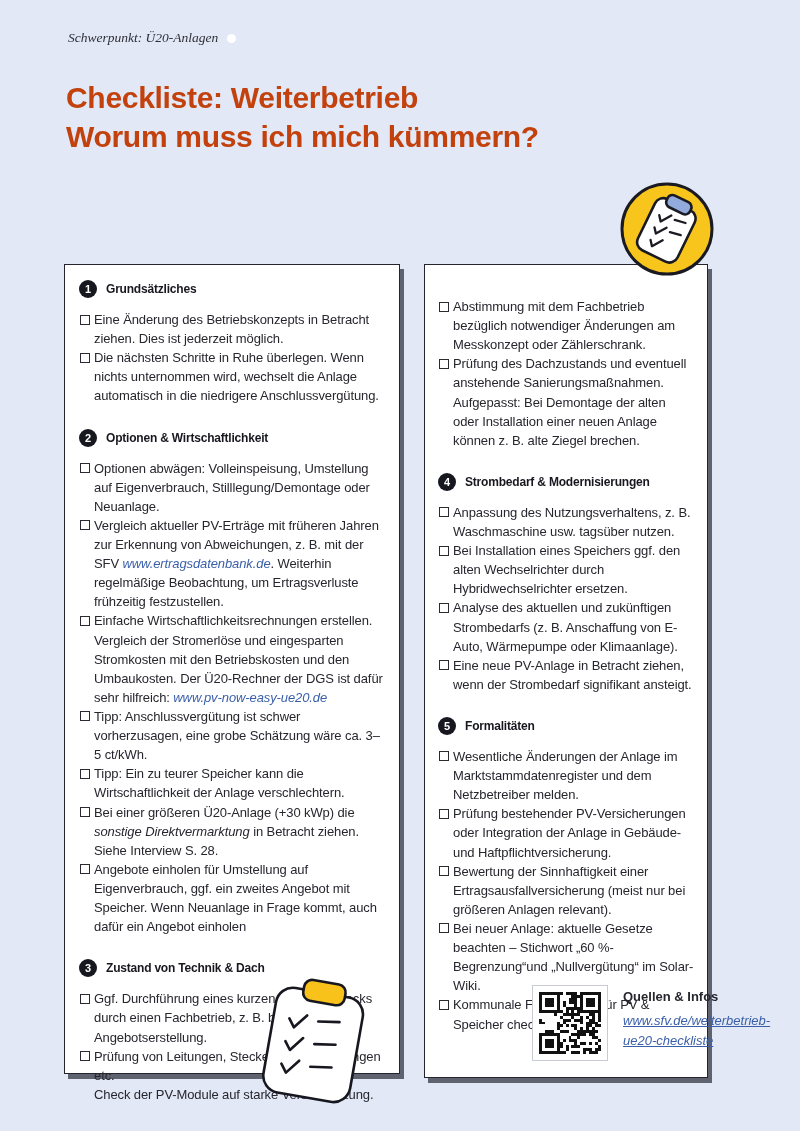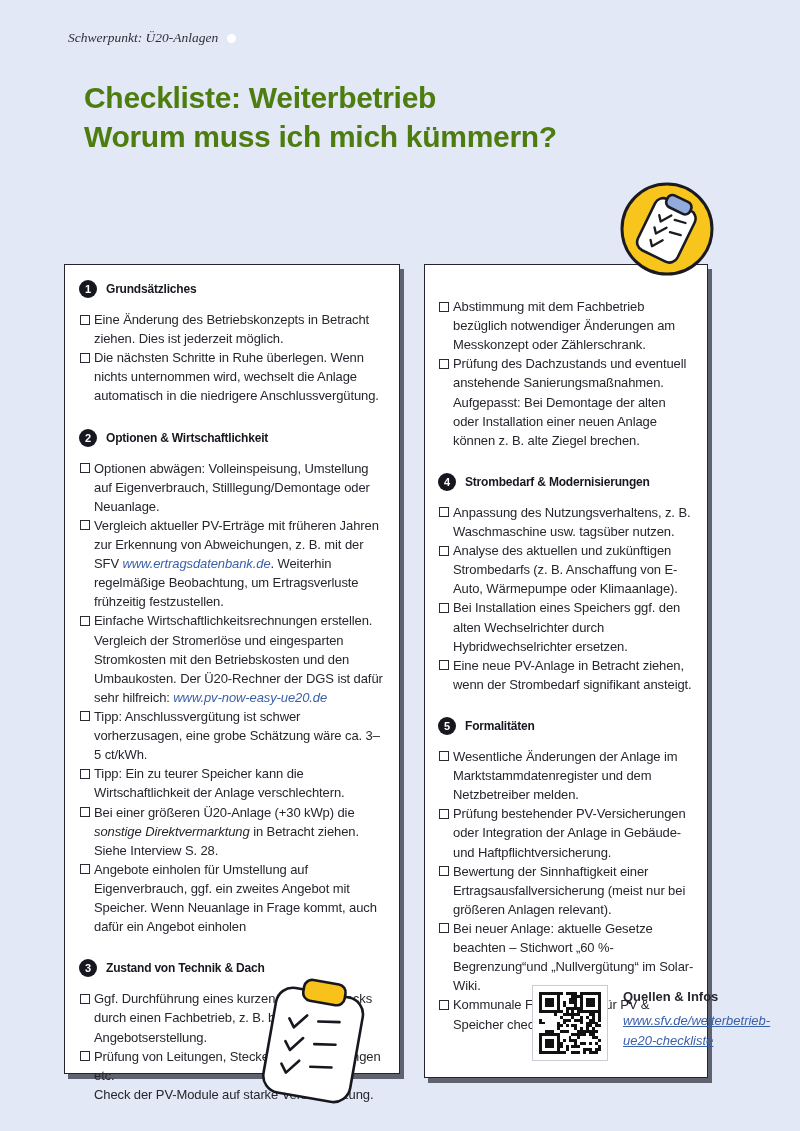--- a/index.html
+++ b/index.html
@@ -2,22 +2,22 @@
 <html lang="de"><head>
 <meta charset="utf-8">
 <style>
   html,body{margin:0;padding:0;}
   .page{position:relative;width:800px;height:1131px;background:#e2e8f5;overflow:hidden;
         font-family:"Liberation Sans",sans-serif;color:#26262e;}
   
   .kicker{position:absolute;left:68px;top:30px;font-family:"Liberation Serif",serif;
           font-style:italic;font-size:13.5px;color:#2f2f38;display:flex;align-items:center;}
   .kicker .dot{display:inline-block;width:9px;height:9px;border-radius:50%;background:#ffffff;margin-left:9px;}
-  .title{position:absolute;left:84px;top:78px;font-size:30px;line-height:39px;font-weight:bold;
-         letter-spacing:-0.3px;color:#4d7c0f;}
+  .title{position:absolute;left:66px;top:78px;font-size:30px;line-height:39px;font-weight:bold;
+         letter-spacing:-0.3px;color:#c2410c;}
   .subtitle{position:absolute;left:68px;top:172px;font-family:"Liberation Serif",serif;font-style:italic;
             font-size:15px;line-height:25px;color:#33343d;}
   
   .box{position:absolute;top:264px;background:#ffffff;border:1.5px solid #23242d;
        box-shadow:4px 5px 0 rgba(40,43,54,0.7);box-sizing:border-box;}
   .box.left{left:64px;width:336px;height:810px;padding:13px 14px;}
   .box.right{left:424px;width:284px;height:814px;padding:32px 13px;}
   
   .sec-head{display:flex;align-items:center;gap:9px;margin:23px 0 12px;}
   .sec-head.first{margin-top:2px;}
@@ -86,22 +86,22 @@
 
   <div class="box right">
     <div id="right-col">
         <div class="item"><span class="cb"></span>Abstimmung mit dem Fachbetrieb bezüglich notwendiger Änderungen am Messkonzept oder Zählerschrank.</div>
         <div class="item"><span class="cb"></span>Prüfung des Dachzustands und eventuell anstehende Sanierungsmaßnahmen. Aufgepasst: Bei Demontage der alten oder Installation einer neuen Anlage können z. B. alte Ziegel brechen.</div>
         <div class="sec-head">
           <span class="badge">4</span>
           <span class="sec-title">Strombedarf &amp; Modernisierungen</span>
         </div>
         <div class="item"><span class="cb"></span>Anpassung des Nutzungsverhaltens, z. B. Waschmaschine usw. tagsüber nutzen.</div>
+        <div class="item"><span class="cb"></span>Bei Installation eines Speichers ggf. den alten Wechselrichter durch Hybridwechselrichter ersetzen.</div>
         <div class="item"><span class="cb"></span>Analyse des aktuellen und zukünftigen Strombedarfs (z. B. Anschaffung von E-Auto, Wärmepumpe oder Klimaanlage).</div>
-        <div class="item"><span class="cb"></span>Bei Installation eines Speichers ggf. den alten Wechselrichter durch Hybridwechselrichter ersetzen.</div>
         <div class="item"><span class="cb"></span>Eine neue PV-Anlage in Betracht ziehen, wenn der Strombedarf signifikant ansteigt.</div>
         <div class="sec-head">
           <span class="badge">5</span>
           <span class="sec-title">Formalitäten</span>
         </div>
         <div class="item"><span class="cb"></span>Wesentliche Änderungen der Anlage im Marktstammdatenregister und dem Netzbetreiber melden.</div>
         <div class="item"><span class="cb"></span>Prüfung bestehender PV-Versicherungen oder Integration der Anlage in Gebäude- und Haftpflichtversicherung.</div>
         <div class="item"><span class="cb"></span>Bewertung der Sinnhaftigkeit einer Ertragsausfallversicherung (meist nur bei größeren Anlagen relevant).</div>
         <div class="item"><span class="cb"></span>Bei neuer Anlage: aktuelle Gesetze beachten – Stichwort „60 %-Begrenzung“und „Nullvergütung“ im Solar-Wiki.</div>
         <div class="item"><span class="cb"></span>Kommunale Förderungen für PV &amp; Speicher checken.</div>

